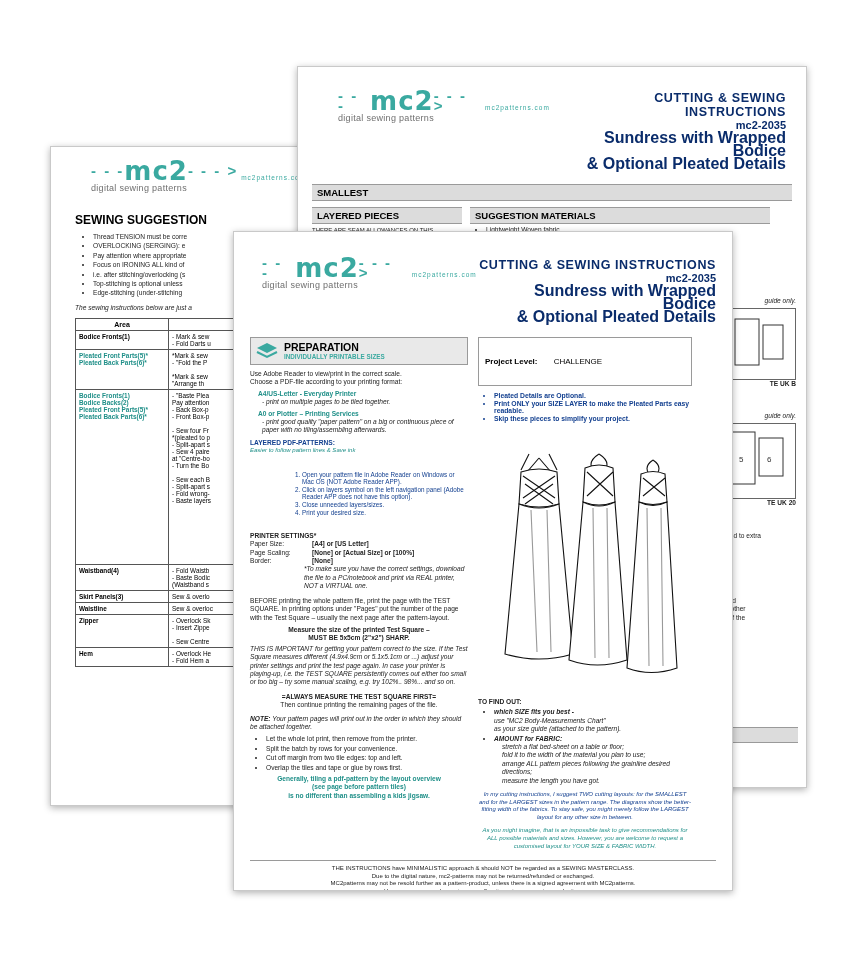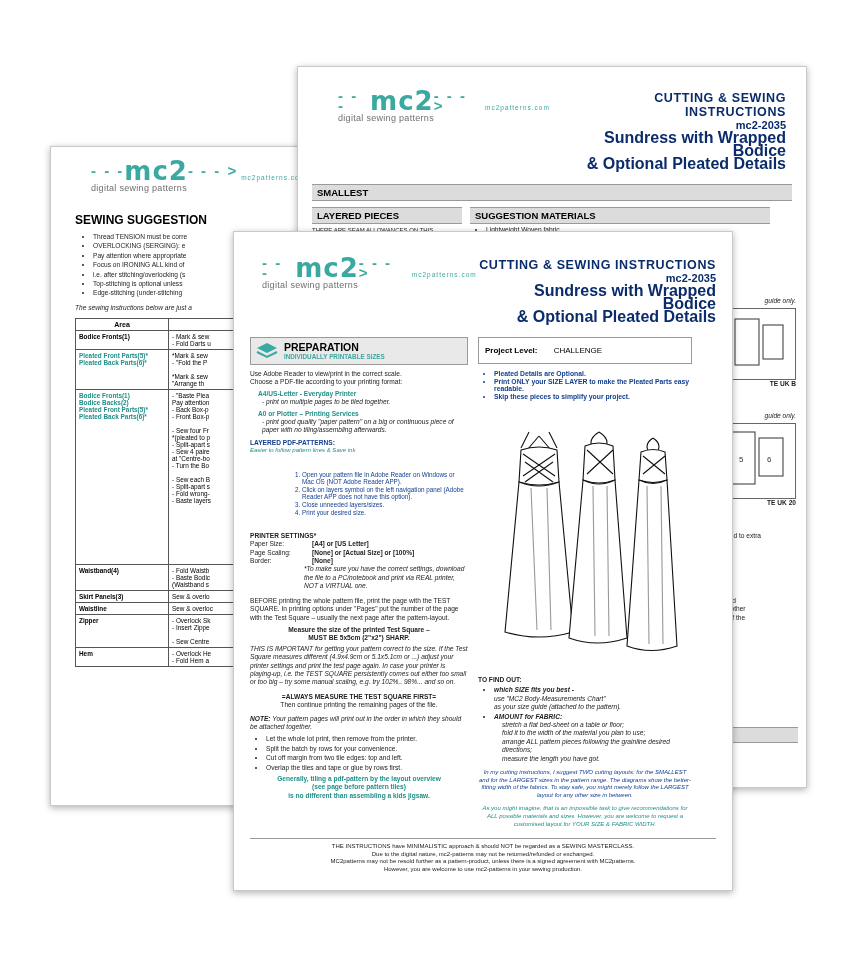--- a/index.html
+++ b/index.html
@@ -59,21 +59,21 @@
 
   
   #sheet-mid .topline{ display:flex; justify-content:space-between; align-items:flex-start; padding:24px 20px 0 40px;}
   .twocol{ display:flex; gap:8px; padding:0 14px; }
   .diagram-box{ border:1px solid #666; background:#fff; }
 
   
   #sheet-front .topline{ display:flex; justify-content:space-between; align-items:flex-start; padding:26px 16px 0 28px;}
   .prep-head{ display:flex; align-items:flex-start; gap:6px; background:#e9e9e9; border:1px solid #9a9a9a; padding:3px 5px;}
   .prep-ico{ width:22px;height:20px; }
-  .proj-level{ border:1px solid #9a9a9a; font-size:8px; padding:8px 6px; font-weight:bold;}
+  .proj-level{ border:1px solid #9a9a9a; font-size:8px; padding:19px 6px; font-weight:bold;}
   .col-l{ width:218px; }
   .col-r{ width:214px; }
   .ctr{ text-align:center; }
   .foot{ border-top:1px solid #9a9a9a; margin:0 16px; padding-top:4px; text-align:center;}
 
   .dress-svg{ display:block; margin:0 auto; }
   .blue-list li{ color:#123f8f; font-weight:bold; font-size:6.8px;}
   .num-list{ margin-left:12px; }
   .num-list li{ color:#123f8f; font-size:6.3px; }
 </style>

